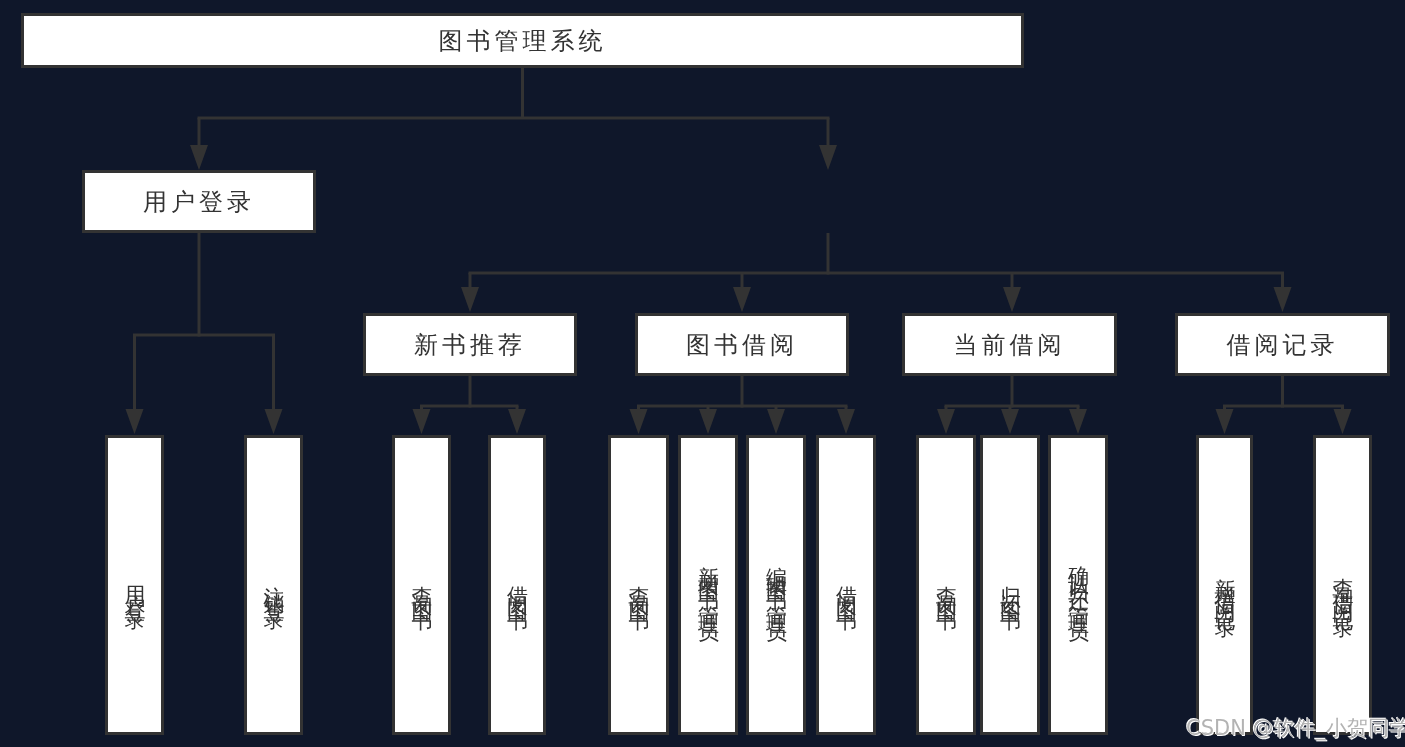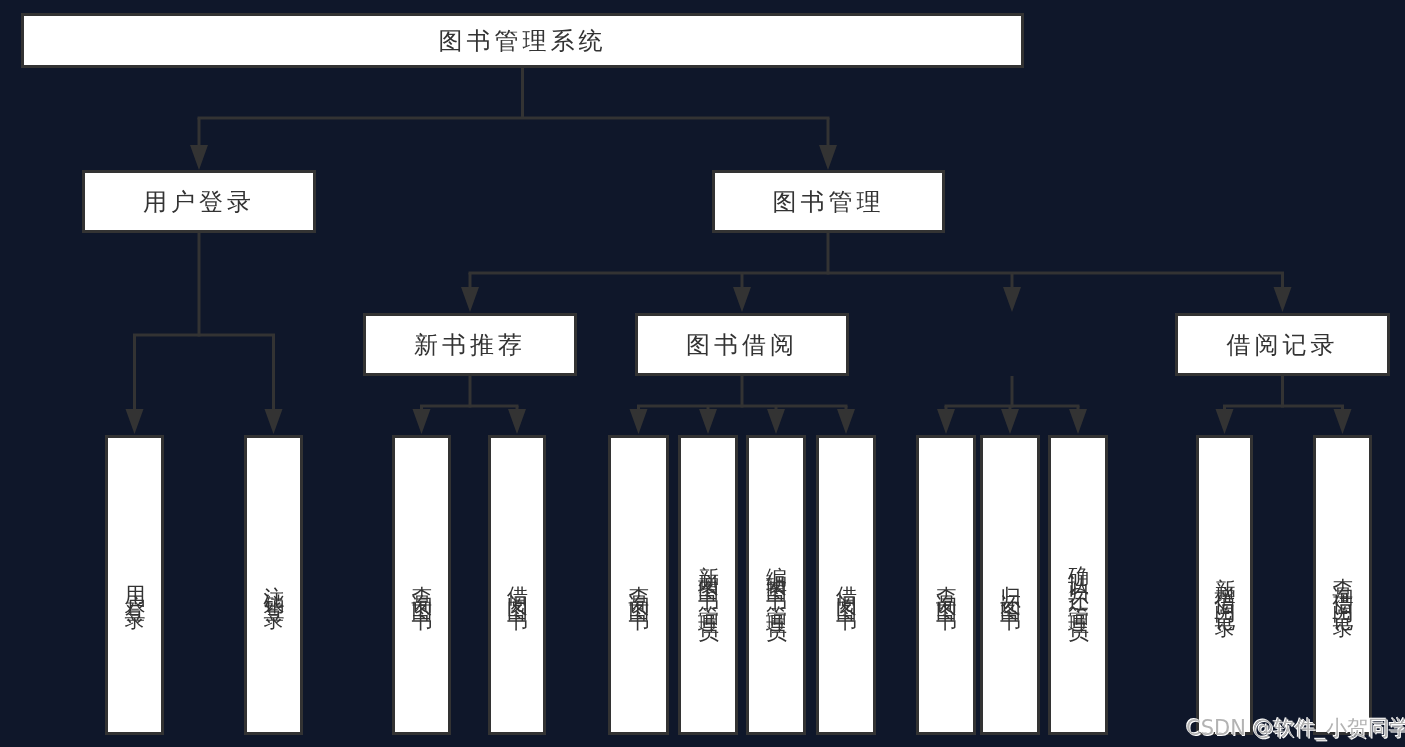--- a/index.html
+++ b/index.html
@@ -137,30 +137,30 @@
     </g>
   </svg>
 
   <div class="box h" style="left:21px;top:13px;width:1003px;height:55px">
     <span>图书管理系统</span>
   </div>
 
   <div class="box h" style="left:82px;top:170px;width:234px;height:63px">
     <span>用户登录</span>
   </div>
-  <div class="box h" style="left:712px;top:170px;width:233px;height:63px">
-    <span>图书管理</span>
-  </div>
 
   <div class="box h" style="left:635px;top:313px;width:214px;height:63px">
     <span>图书借阅</span>
   </div>
   <div class="box h" style="left:363px;top:313px;width:214px;height:63px">
     <span>新书推荐</span>
   </div>
+  <div class="box h" style="left:902px;top:313px;width:215px;height:63px">
+    <span>当前借阅</span>
+  </div>
   <div class="box h" style="left:1175px;top:313px;width:215px;height:63px">
     <span>借阅记录</span>
   </div>
 
   <div class="box v" style="left:105px;width:59px">
     <span>用户登录</span>
   </div>
   <div class="box v" style="left:244px;width:59px">
     <span>注销登录</span>
   </div>

